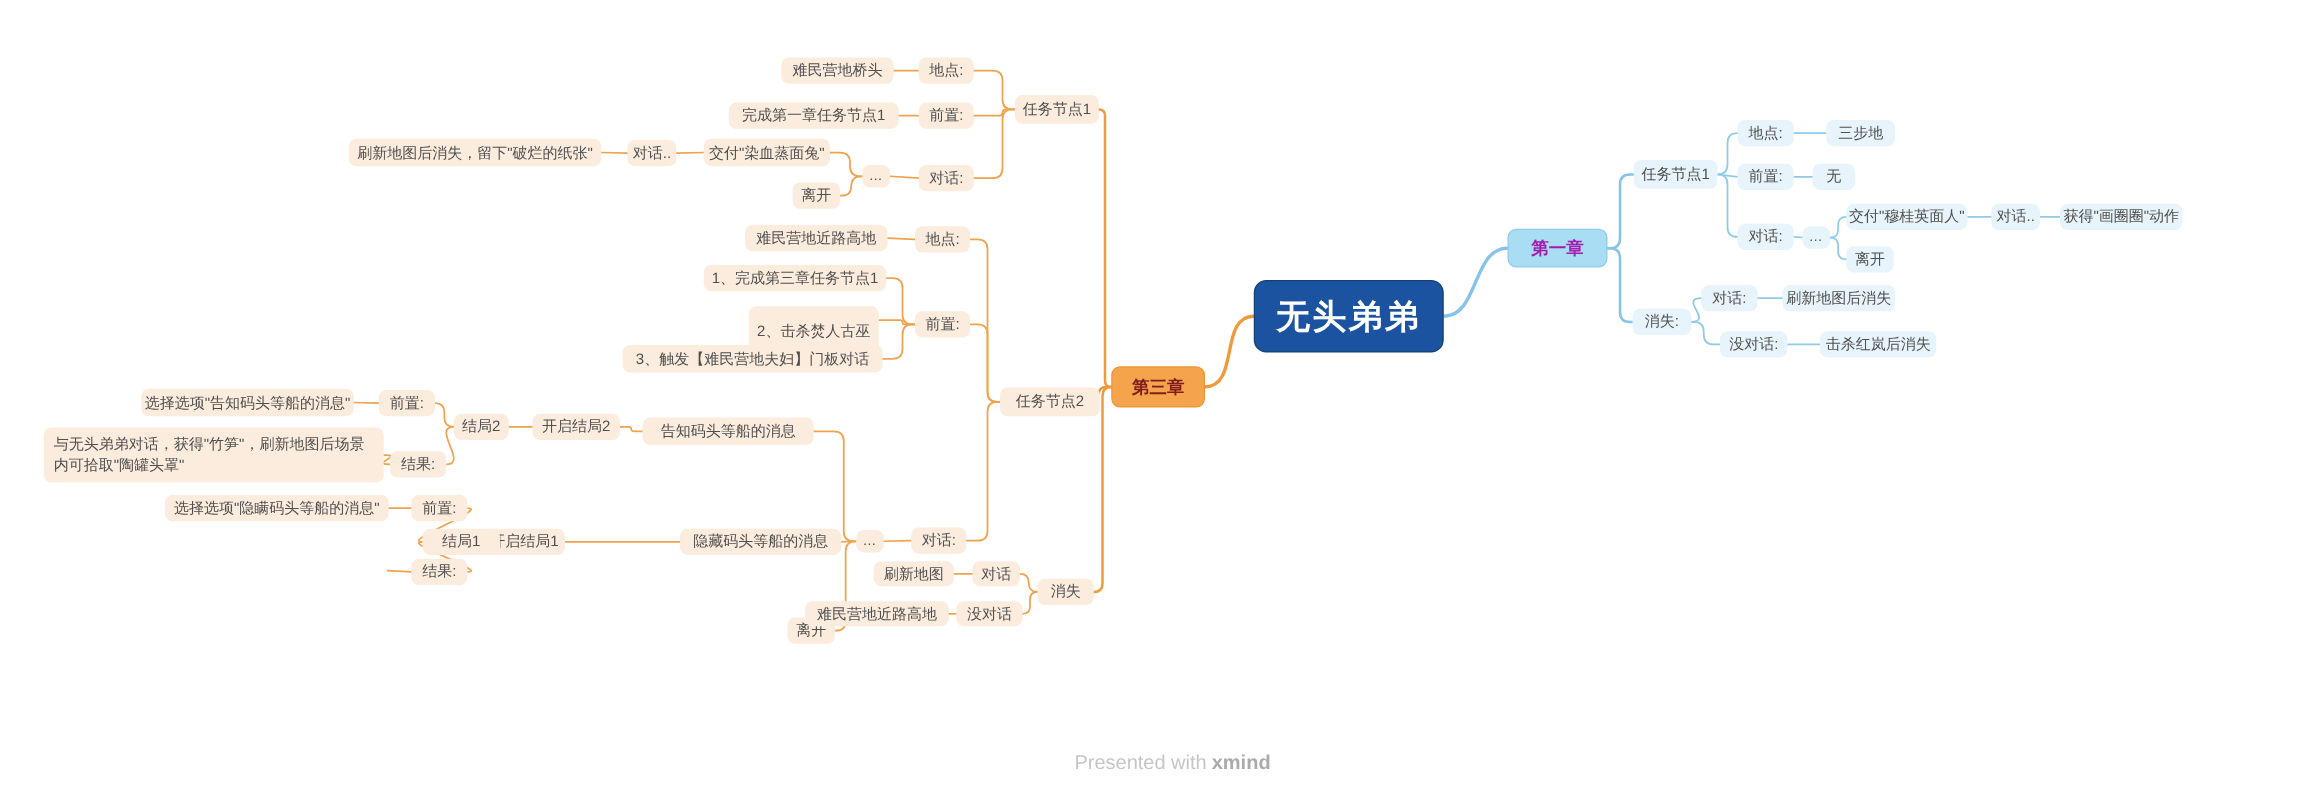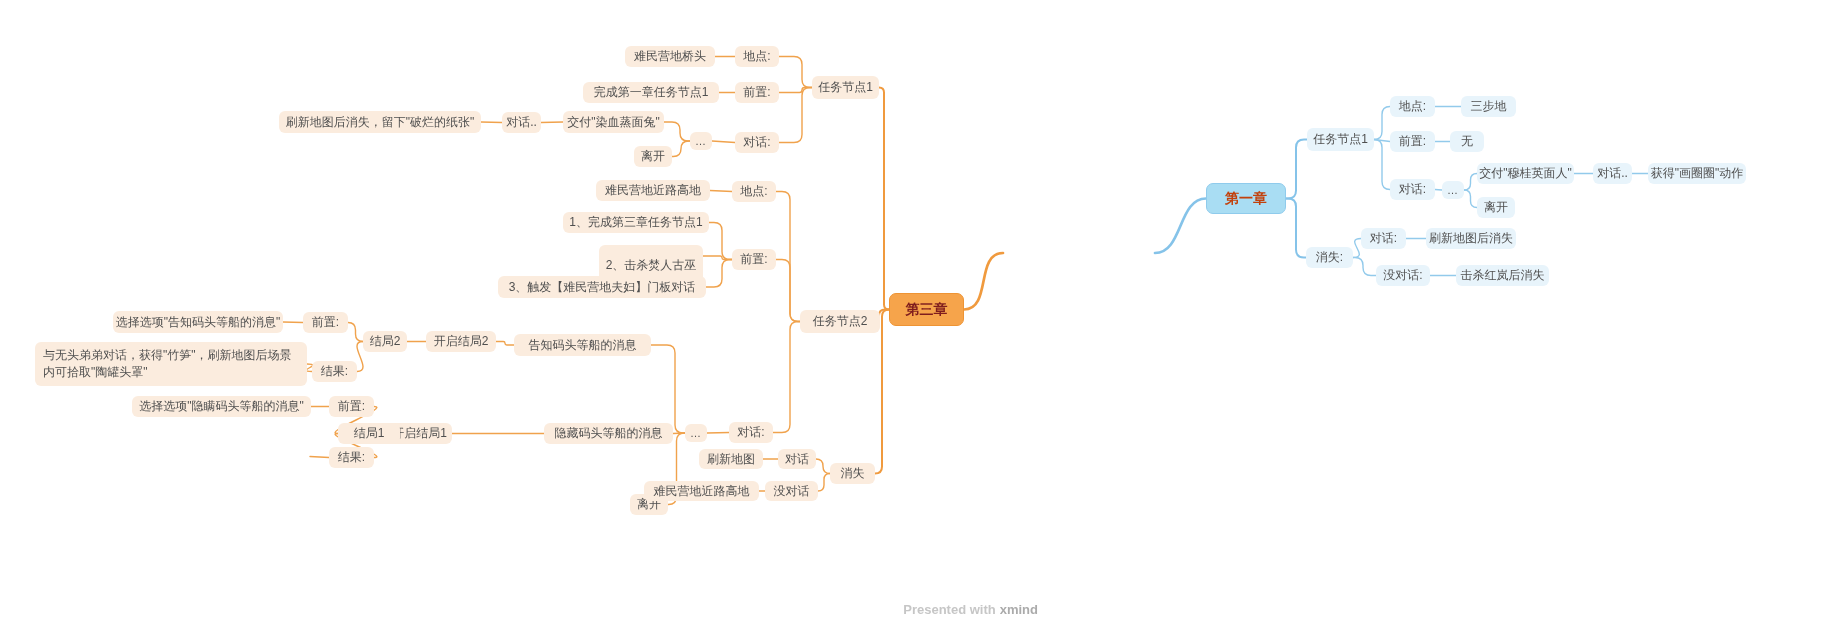--- a/index.html
+++ b/index.html
@@ -5,24 +5,24 @@
   html,body{margin:0;padding:0;background:#fff;}
   #canvas{position:relative;width:1839px;height:628px;background:#ffffff;overflow:hidden;
           font-family:"Liberation Sans","DejaVu Sans",sans-serif;}
   #wires{position:absolute;left:0;top:0;z-index:0;}
   .node{position:absolute;z-index:1;box-sizing:border-box;display:flex;align-items:center;justify-content:center;
         border-radius:6px;font-size:12px;color:#4f4f4f;white-space:nowrap;padding:0 17px;}
   .L{background:#FBECDE;}
   .R{background:#E8F4FB;}
   .ml{white-space:normal;justify-content:flex-start;text-align:left;line-height:1.45;padding:4px 8px;}
   .dots{font-size:11px;padding:0;letter-spacing:1px;}
-  .c1{background:#A9DDF3;border:1px solid #8FCBEC;border-radius:7px;font-size:14px;font-weight:bold;color:#c2410c;}
+  .c1{background:#A9DDF3;border:1px solid #8FCBEC;border-radius:7px;font-size:14px;font-weight:bold;color:#a21caf;}
   .c3{background:#F6A44B;border:1px solid #EE9434;border-radius:7px;font-size:14px;font-weight:bold;color:#7f1d1d;}
   .cen{background:#1B53A0;border:1px solid #134075;border-radius:10px;font-size:27px;font-weight:bold;color:#ffffff;letter-spacing:2px;}
-  .footer{position:absolute;z-index:1;font-size:13px;color:#C6C6C6;text-align:right;font-weight:bold;}
+  .footer{position:absolute;z-index:1;font-size:16px;color:#C6C6C6;text-align:center;}
   .footer b{color:#ABABAB;margin-left:4px;}
   path.eO{stroke:#F0A24C;stroke-width:1.4;fill:none;stroke-linecap:round;}
   path.eOm{stroke:#F09A3E;stroke-width:2;fill:none;stroke-linecap:round;}
   path.eOt{stroke:#F09A3E;stroke-width:2.7;fill:none;stroke-linecap:round;}
   path.eB{stroke:#92CAEB;stroke-width:1.4;fill:none;stroke-linecap:round;}
   path.eBm{stroke:#85C3E9;stroke-width:2;fill:none;stroke-linecap:round;}
   path.eBt{stroke:#85C3E9;stroke-width:2.7;fill:none;stroke-linecap:round;}
 </style>
 </head>
 <body>
@@ -82,20 +82,21 @@
       <path d="M329 406.5L311 406.5" class="eO"></path>
       <path d="M338 433.5C320 433.5 392 457.5 374 457.5" class="eO"></path>
       <path d="M329 457.5L310 456.5" class="eO"></path>
       <path d="M685 433L684.5 433Q676.5 433 676.5 441L676.5 496.5Q676.5 504.5 668.5 504.5L668 504.5" class="eO"></path>
       <path d="M830 473.5L830 473.5Q823 473.5 823 466.5L823 466Q823 459 816 459L816 459" class="eO"></path>
       <path d="M778 459L763 459" class="eO"></path>
       <path d="M830 473.5L830 473.5Q824 473.5 824 479.5L824 485Q824 491 818 491L818 491" class="eO"></path>
       <path d="M765 491L759 491" class="eO"></path>
     </svg>
 
+  <div class="node cen" id="cen" style="left:1003px;top:224px;width:152px;height:58px">无头弟弟</div>
   <div class="node c1" id="chapter1" style="left:1206px;top:183px;width:80px;height:31px">第一章</div>
   <div class="node c3" id="chapter3" style="left:889px;top:293px;width:75px;height:33px">第三章</div>
 
   <div class="node R" id="r_task1" style="left:1307px;top:128px;width:67px;height:23px">任务节点1</div>
   <div class="node R" id="r_loc_label" style="left:1390px;top:96px;width:45px;height:21px">地点:</div>
   <div class="node R" id="r_loc_val" style="left:1461px;top:96px;width:55px;height:21px">三步地</div>
   <div class="node R" id="r_pre_label" style="left:1390px;top:131px;width:45px;height:21px">前置:</div>
   <div class="node R" id="r_pre_val" style="left:1450px;top:131px;width:27px;height:21px">无</div>
   <div class="node R" id="r_dlg_label" style="left:1390px;top:179px;width:45px;height:21px">对话:</div>
   <div class="node R dots" id="r_dots" style="left:1442px;top:181px;width:22px;height:18px">…</div>

